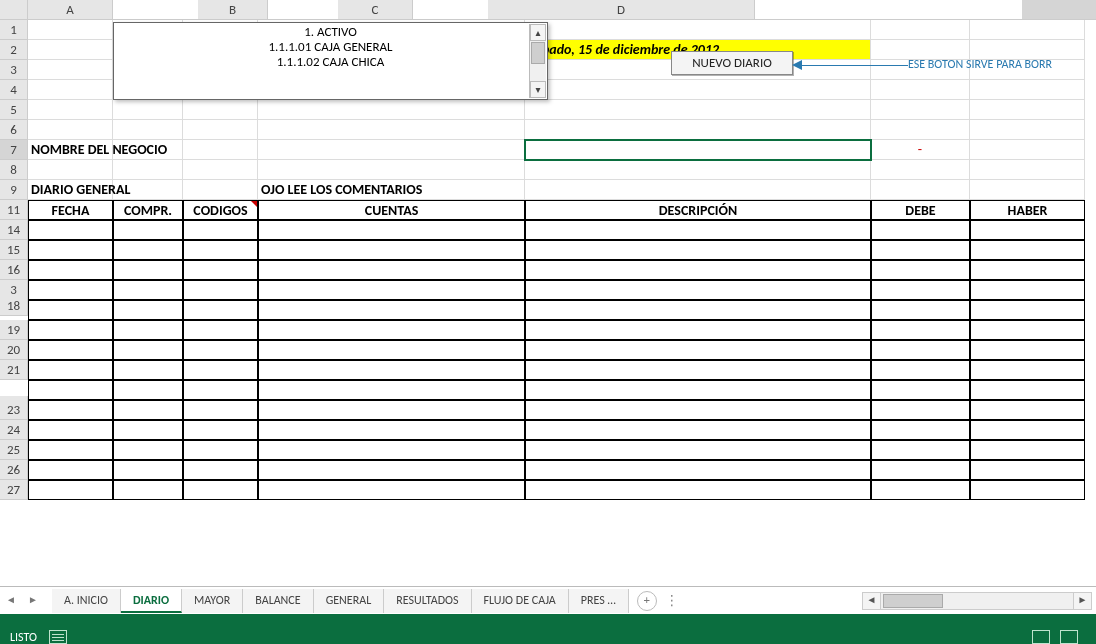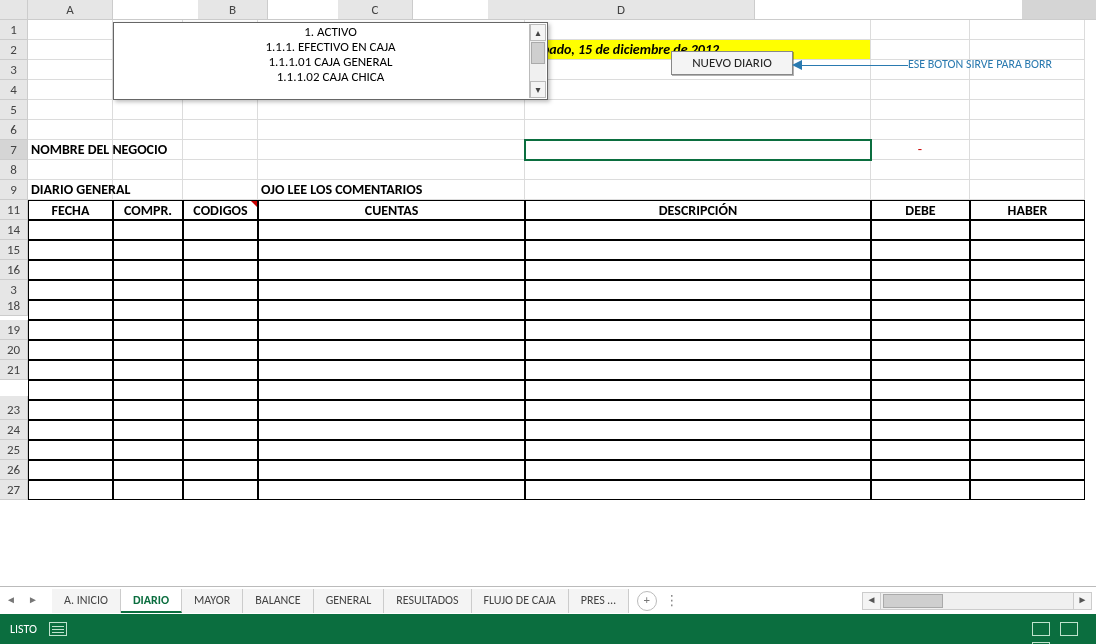--- a/index.html
+++ b/index.html
@@ -276,21 +276,21 @@
     background: #cfcfcf; border: 1px solid #aaa;
   }
   
   .status-bar {
     position: absolute;
     top: 614px; left: 0; right: 0;
     height: 30px;
     background: #0b6e3f;
     color: #fff;
     display: flex;
-    align-items: center;
+    align-items: flex-end;
     padding: 0 10px;
     font-size: 12px;
     z-index: 20;
   }
   .macro-icon {
     width: 18px; height: 14px;
     border: 1px solid #bfe3cd;
     margin-left: 12px;
     position: relative;
   }
@@ -571,21 +571,20 @@
           <div class="gcell cC tblcell"></div>
           <div class="gcell cD tblcell"></div>
           <div class="gcell cE tblcell"></div>
           <div class="gcell cF tblcell"></div>
           <div class="gcell cG tblcell"></div>
         </div>
       </div>
 
     <div class="data-list">
       <div class="li">1. ACTIVO</div>
-      <div class="li">1.1.1. EFECTIVO EN CAJA</div>
       <div class="li">1.1.1.01 CAJA GENERAL</div>
       <div class="li">1.1.1.02 CAJA CHICA</div>
       <div class="scroll">
         <div class="up">▴</div>
         <div class="thumb"></div>
         <div class="down" style="position:absolute;bottom:0;left:0;right:0">▾</div>
       </div>
     </div>
 
     <div class="form-btn">NUEVO DIARIO</div>

